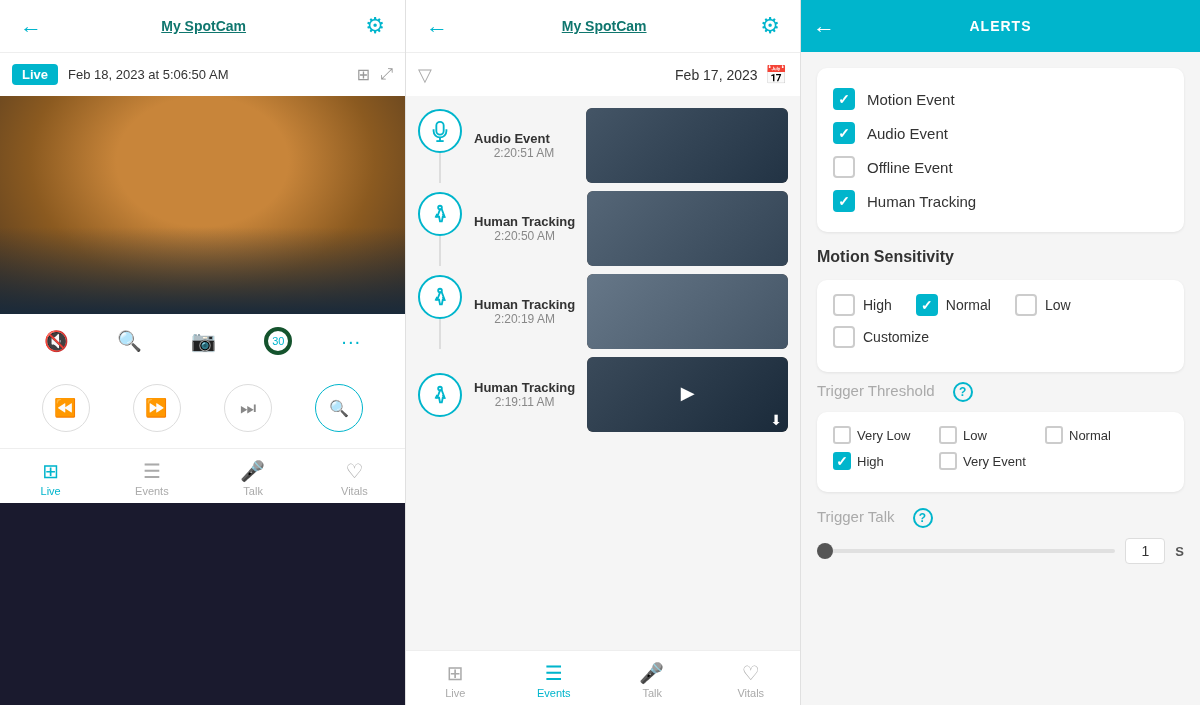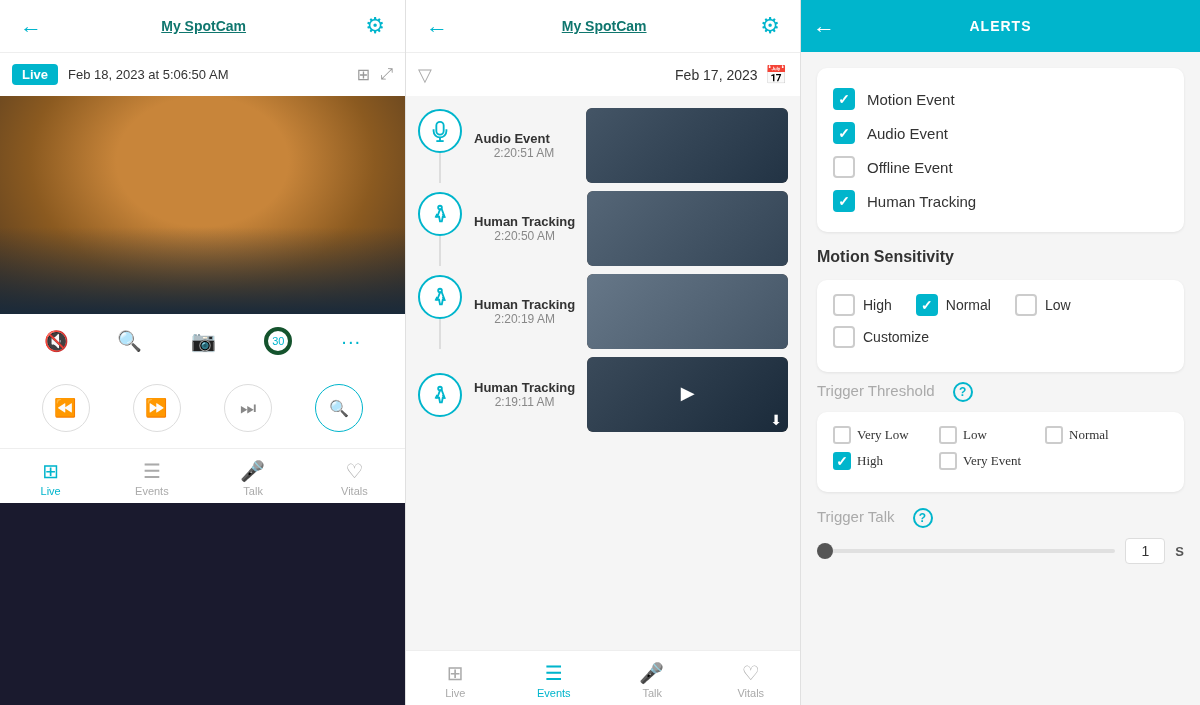--- a/index.html
+++ b/index.html
@@ -341,21 +341,20 @@
       background: #fff;
       border-radius: 10px;
       padding: 14px 16px;
       box-shadow: 0 1px 3px rgba(0,0,0,0.08);
     }
     .thresh-row {
       display: flex;
       align-items: center;
       gap: 16px;
       margin-bottom: 8px;
-      font-family: Liberation Serif, serif;
     }
     .thresh-item {
       display: flex;
       align-items: center;
       gap: 6px;
       min-width: 90px;
     }
     .thresh-label { font-size: 13px; color: #333; }
     .delay-section { margin-bottom: 8px; }
     .delay-row {

